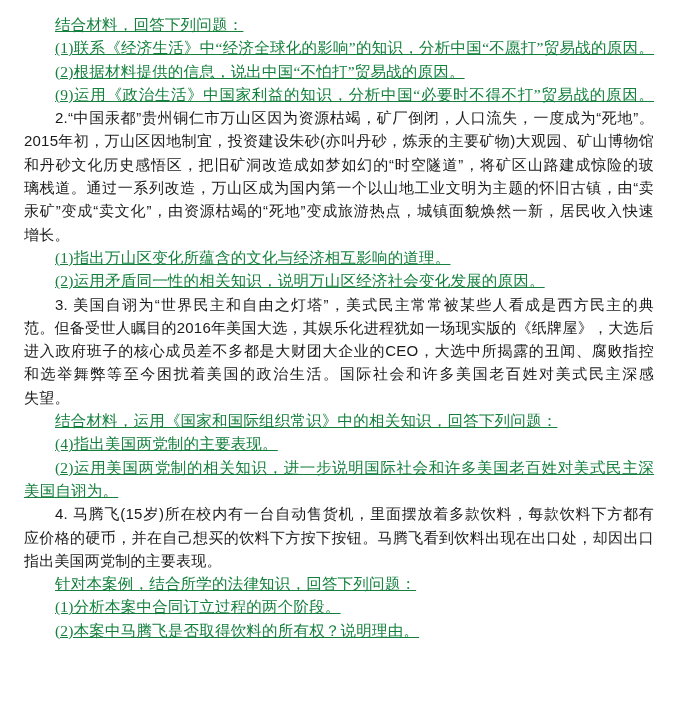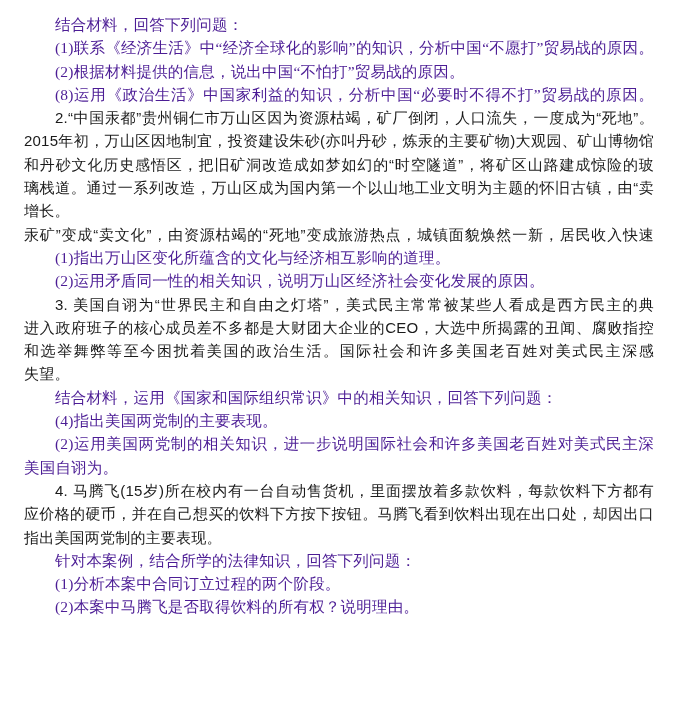--- a/index.html
+++ b/index.html
@@ -11,43 +11,44 @@
     font-size: 15px;
   }
   .line {
     height: 23.3px; line-height: 23.3px;
     white-space: nowrap;
     text-align: justify; text-align-last: justify;
     letter-spacing: 0.2px;
   }
   .line.last { text-align-last: left; }
   .indent { padding-left: 31px; }
-  .q { font-family: "Liberation Serif", "DejaVu Serif", serif; font-size: 15.5px; color: #4c1d95; }
+  .q { font-family: "Liberation Serif", "DejaVu Serif", serif; font-size: 15.5px; color: #15803d; text-decoration: underline; }
   .mat { font-family: Liberation Sans, sans-serif; color: #1a1a1a; }
 </style>
 </head>
 <body>
 
 <div class="page">
 
   <div class="line indent last q">结合材料，回答下列问题：</div>
   <div class="line indent q">(1)联系《经济生活》中“经济全球化的影响”的知识，分析中国“不愿打”贸易战的原因。</div>
   <div class="line indent last q">(2)根据材料提供的信息，说出中国“不怕打”贸易战的原因。</div>
-  <div class="line indent q">(8)运用《政治生活》中国家利益的知识，分析中国“必要时不得不打”贸易战的原因。</div>
+  <div class="line indent q">(9)运用《政治生活》中国家利益的知识，分析中国“必要时不得不打”贸易战的原因。</div>
 
   <div class="line indent mat">2.“中国汞都”贵州铜仁市万山区因为资源枯竭，矿厂倒闭，人口流失，一度成为“死地”。</div>
   <div class="line mat">2015年初，万山区因地制宜，投资建设朱砂(亦叫丹砂，炼汞的主要矿物)大观园、矿山博物馆</div>
   <div class="line mat">和丹砂文化历史感悟区，把旧矿洞改造成如梦如幻的“时空隧道”，将矿区山路建成惊险的玻</div>
   <div class="line mat">璃栈道。通过一系列改造，万山区成为国内第一个以山地工业文明为主题的怀旧古镇，由“卖</div>
+  <div class="line mat">汞矿”变成“卖文化”，由资源枯竭的“死地”变成旅游热点，城镇面貌焕然一新，居民收入快速</div>
   <div class="line last mat">增长。</div>
-  <div class="line mat">汞矿”变成“卖文化”，由资源枯竭的“死地”变成旅游热点，城镇面貌焕然一新，居民收入快速</div>
   <div class="line indent last q">(1)指出万山区变化所蕴含的文化与经济相互影响的道理。</div>
   <div class="line indent last q">(2)运用矛盾同一性的相关知识，说明万山区经济社会变化发展的原因。</div>
 
   <div class="line indent mat">3. 美国自诩为“世界民主和自由之灯塔”，美式民主常常被某些人看成是西方民主的典</div>
+  <div class="line mat">范。但备受世人瞩目的2016年美国大选，其娱乐化进程犹如一场现实版的《纸牌屋》，大选后</div>
   <div class="line mat">进入政府班子的核心成员差不多都是大财团大企业的CEO，大选中所揭露的丑闻、腐败指控</div>
   <div class="line mat">和选举舞弊等至今困扰着美国的政治生活。国际社会和许多美国老百姓对美式民主深感</div>
   <div class="line last mat">失望。</div>
   <div class="line indent last q">结合材料，运用《国家和国际组织常识》中的相关知识，回答下列问题：</div>
   <div class="line indent last q">(4)指出美国两党制的主要表现。</div>
   <div class="line indent q">(2)运用美国两党制的相关知识，进一步说明国际社会和许多美国老百姓对美式民主深</div>
   <div class="line last q">美国自诩为。</div>
 
   <div class="line indent mat">4. 马腾飞(15岁)所在校内有一台自动售货机，里面摆放着多款饮料，每款饮料下方都有</div>
   <div class="line mat">应价格的硬币，并在自己想买的饮料下方按下按钮。马腾飞看到饮料出现在出口处，却因出口</div>

